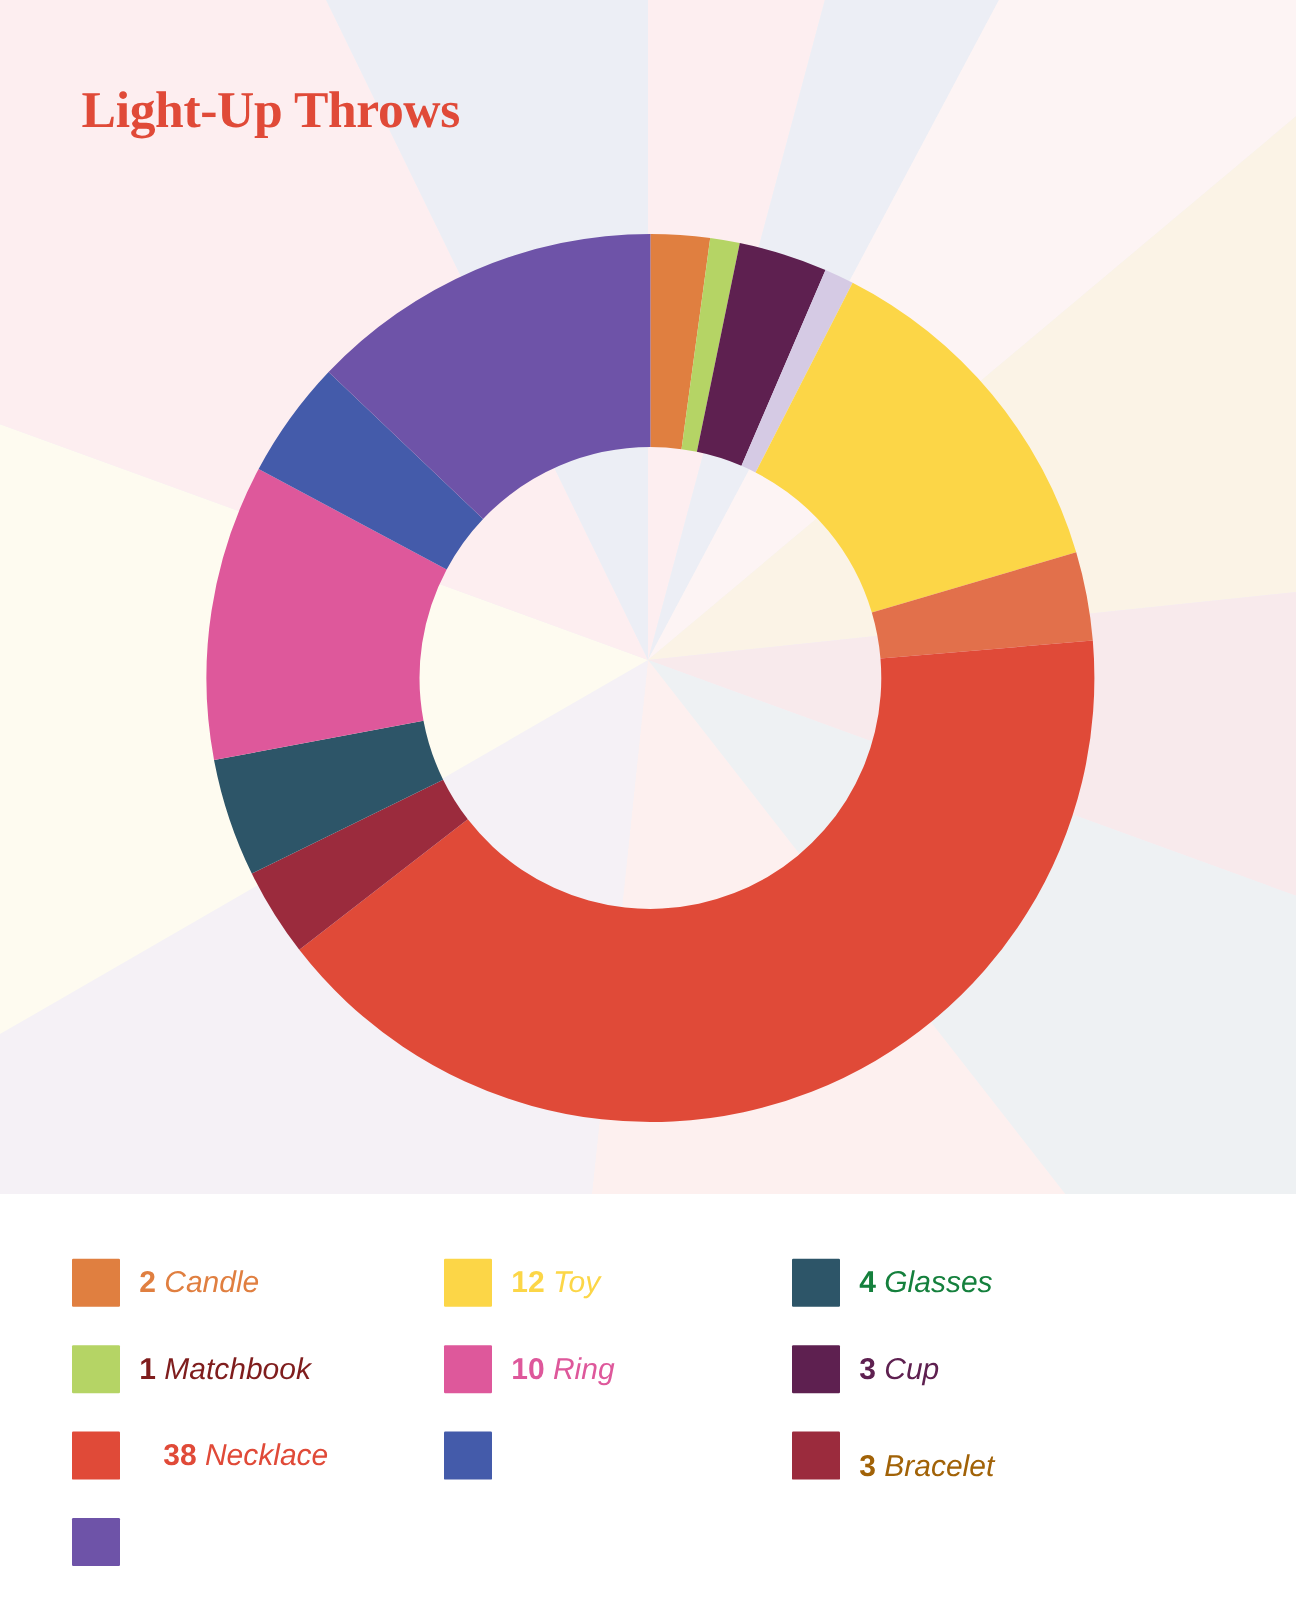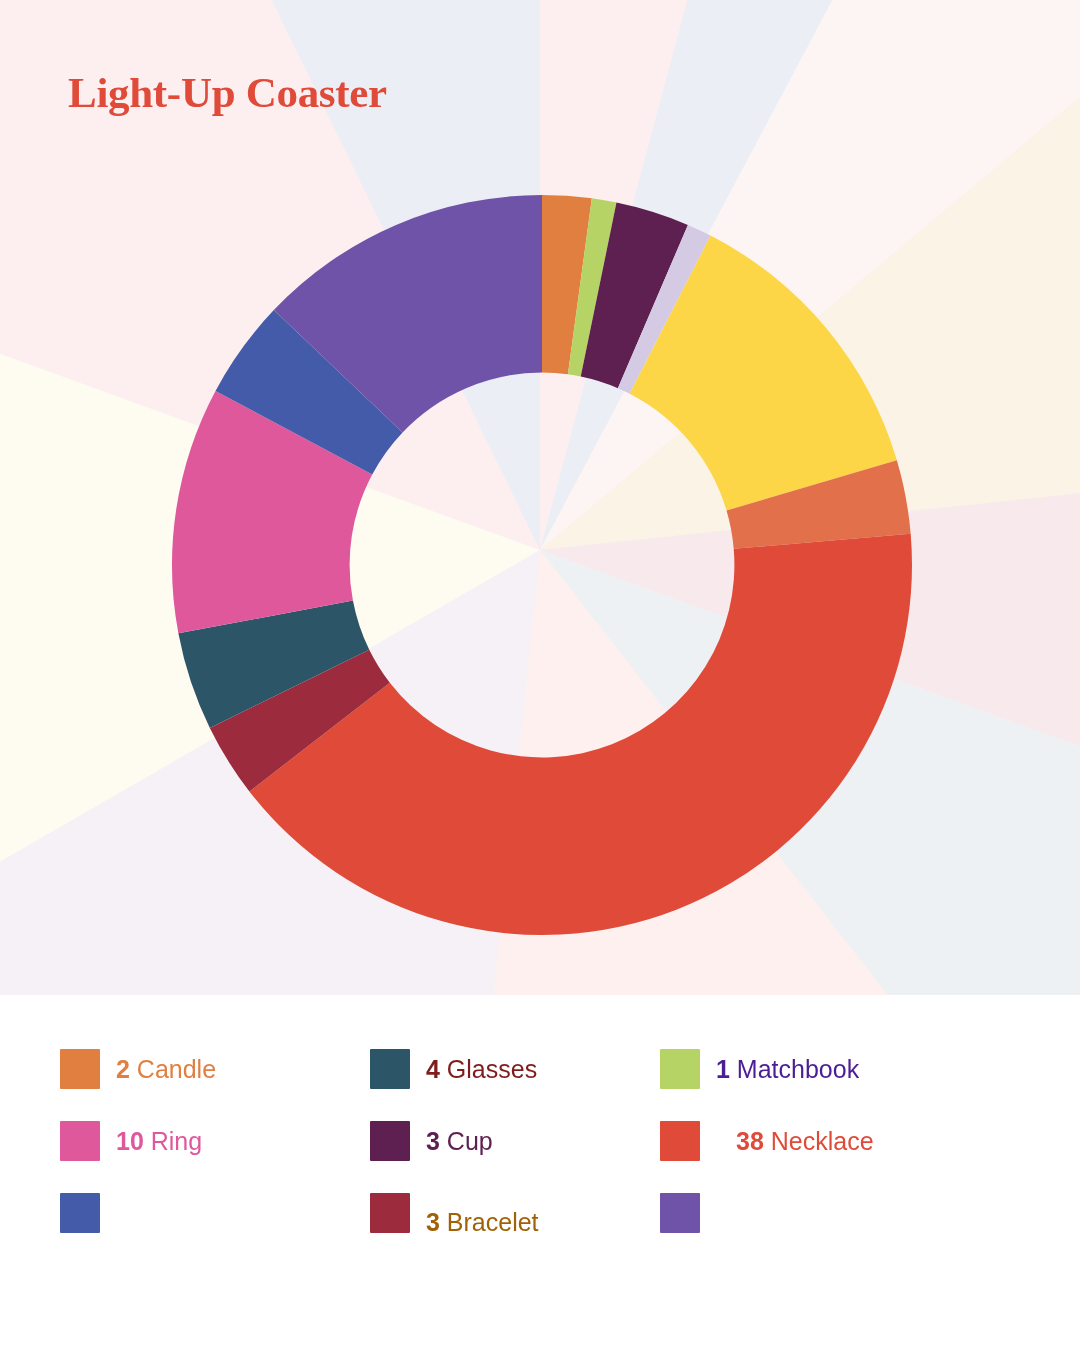--- a/index.html
+++ b/index.html
@@ -86,20 +86,21 @@
   .legend-text {
     font-size: 25px;
     white-space: nowrap;
     line-height: 1;
   }
   .legend-value {
     font-weight: bold;
   }
   .legend-label {
     font-weight: normal;
+    font-style: italic;
   }
 </style>
 </head>
 <body>
 
 <div id="page">
 
   <div id="hero">
     <svg id="hero-rays" viewBox="0 0 1080 995" preserveAspectRatio="none">
         <rect x="0" y="0" width="1080" height="995" fill="#f2f1f5"></rect>
@@ -110,21 +111,21 @@
         <path d="M 540 550 L 2727.9481698102013 320.0373808111624 A 2200 2200 0 0 1 2607.3237657289988 1302.4443153164711 Z" fill="#f8eaec"></path>
         <path d="M 540 550 L 2607.3237657289988 1302.4443153164711 A 2200 2200 0 0 1 1894.4552457164482 2283.6236579347888 Z" fill="#eef1f3"></path>
         <path d="M 540 550 L 1894.4552457164482 2283.6236579347888 A 2200 2200 0 0 1 310.0373808111627 2737.9481698102013 Z" fill="#fdf0ef"></path>
         <path d="M 540 550 L 310.0373808111627 2737.9481698102013 A 2200 2200 0 0 1 -1365.2558883257652 1649.9999999999998 Z" fill="#f5f1f6"></path>
         <path d="M 540 550 L -1365.2558883257652 1649.9999999999998 A 2200 2200 0 0 1 -1527.3237657289988 -202.44431531647103 Z" fill="#fefbf0"></path>
         <path d="M 540 550 L -1527.3237657289988 -202.44431531647103 A 2200 2200 0 0 1 -424.416522935971 -1427.346901858167 Z" fill="#fdeef0"></path>
         <path d="M 540 550 L -424.416522935971 -1427.346901858167 A 2200 2200 0 0 1 539.9999999999995 -1650 Z" fill="#eceef5"></path>
         <path d="M 540 550 L 539.9999999999995 -1650 A 2200 2200 0 0 1 539.9999999999995 -1650 Z" fill="#fdf4f4"></path>
       </svg>
 
-    <div id="chart-title">Light-Up Coaster</div>
+    <div id="chart-title">Light-Up Throws</div>
 
     <div id="donut-wrap">
       <svg id="donut-svg" width="800" height="800" viewBox="0 0 800 800">
           <path d="M 400 30 A 370 370 0 0 1 449.8432410235686 33.37259878145164 L 425.91848533225567 209.35375136635483 A 192.4 192.4 0 0 0 400 207.6 Z" fill="#e07f40"></path>
           <path d="M 449.8432410235686 33.37259878145164 A 370 370 0 0 1 474.4804524328043 37.57392173657706 L 438.7298352650582 211.53843930302006 A 192.4 192.4 0 0 0 425.91848533225567 209.35375136635483 Z" fill="#b5d465"></path>
           <path d="M 474.4804524328043 37.57392173657706 A 370 370 0 0 1 545.911666391928 59.985609700514715 L 475.8740665238025 223.19251704426765 A 192.4 192.4 0 0 0 438.7298352650582 211.53843930302006 Z" fill="#5e2050"></path>
           <path d="M 545.911666391928 59.985609700514715 A 370 370 0 0 1 568.5330710755346 70.61177320090997 L 487.637196959278 228.71812206447316 A 192.4 192.4 0 0 0 475.8740665238025 223.19251704426765 Z" fill="#d5cae4"></path>
           <path d="M 568.5330710755346 70.61177320090997 A 370 370 0 0 1 754.8519217234448 295.21396252754755 L 584.5229992961913 345.51126051432476 A 192.4 192.4 0 0 0 487.637196959278 228.71812206447316 Z" fill="#fcd647"></path>
           <path d="M 754.8519217234448 295.21396252754755 A 370 370 0 0 1 768.6813563082602 368.7901055640735 L 591.7143052802953 383.7708548933182 A 192.4 192.4 0 0 0 584.5229992961913 345.51126051432476 Z" fill="#e2704b"></path>
           <path d="M 768.6813563082602 368.7901055640735 A 370 370 0 0 1 107.41297733305146 626.4792135426352 L 247.85474821318675 517.7691910421703 A 192.4 192.4 0 0 0 591.7143052802953 383.7708548933182 Z" fill="#e04a38"></path>
@@ -137,26 +138,30 @@
     </div>
   </div>
 
   <div id="legend">
     <div class="legend-grid">
         <div class="legend-item">
           <span class="swatch" style="background: rgb(224, 127, 64);"></span>
           <span class="legend-text" style="color: rgb(224, 127, 64);"><span class="legend-value">2</span><span class="legend-label"> Candle</span></span>
         </div>
         <div class="legend-item">
+          <span class="swatch" style="background: rgb(252, 214, 71);"></span>
+          <span class="legend-text" style="color: rgb(252, 214, 71);"><span class="legend-value">12</span><span class="legend-label"> Toy</span></span>
+        </div>
+        <div class="legend-item">
           <span class="swatch" style="background: rgb(45, 85, 104);"></span>
-          <span class="legend-text" style="color: #7f1d1d;"><span class="legend-value">4</span><span class="legend-label"> Glasses</span></span>
+          <span class="legend-text" style="color: #15803d;"><span class="legend-value">4</span><span class="legend-label"> Glasses</span></span>
         </div>
         <div class="legend-item">
           <span class="swatch" style="background: rgb(181, 212, 101);"></span>
-          <span class="legend-text" style="color: #4c1d95; text-align: center;"><span class="legend-value">1</span><span class="legend-label"> Matchbook</span></span>
+          <span class="legend-text" style="color: #7f1d1d; text-align: center;"><span class="legend-value">1</span><span class="legend-label"> Matchbook</span></span>
         </div>
         <div class="legend-item">
           <span class="swatch" style="background: rgb(222, 88, 155);"></span>
           <span class="legend-text" style="color: rgb(222, 88, 155);"><span class="legend-value">10</span><span class="legend-label"> Ring</span></span>
         </div>
         <div class="legend-item">
           <span class="swatch" style="background: rgb(94, 32, 80);"></span>
           <span class="legend-text" style="color: rgb(94, 32, 80);"><span class="legend-value">3</span><span class="legend-label"> Cup</span></span>
         </div>
         <div class="legend-item">

